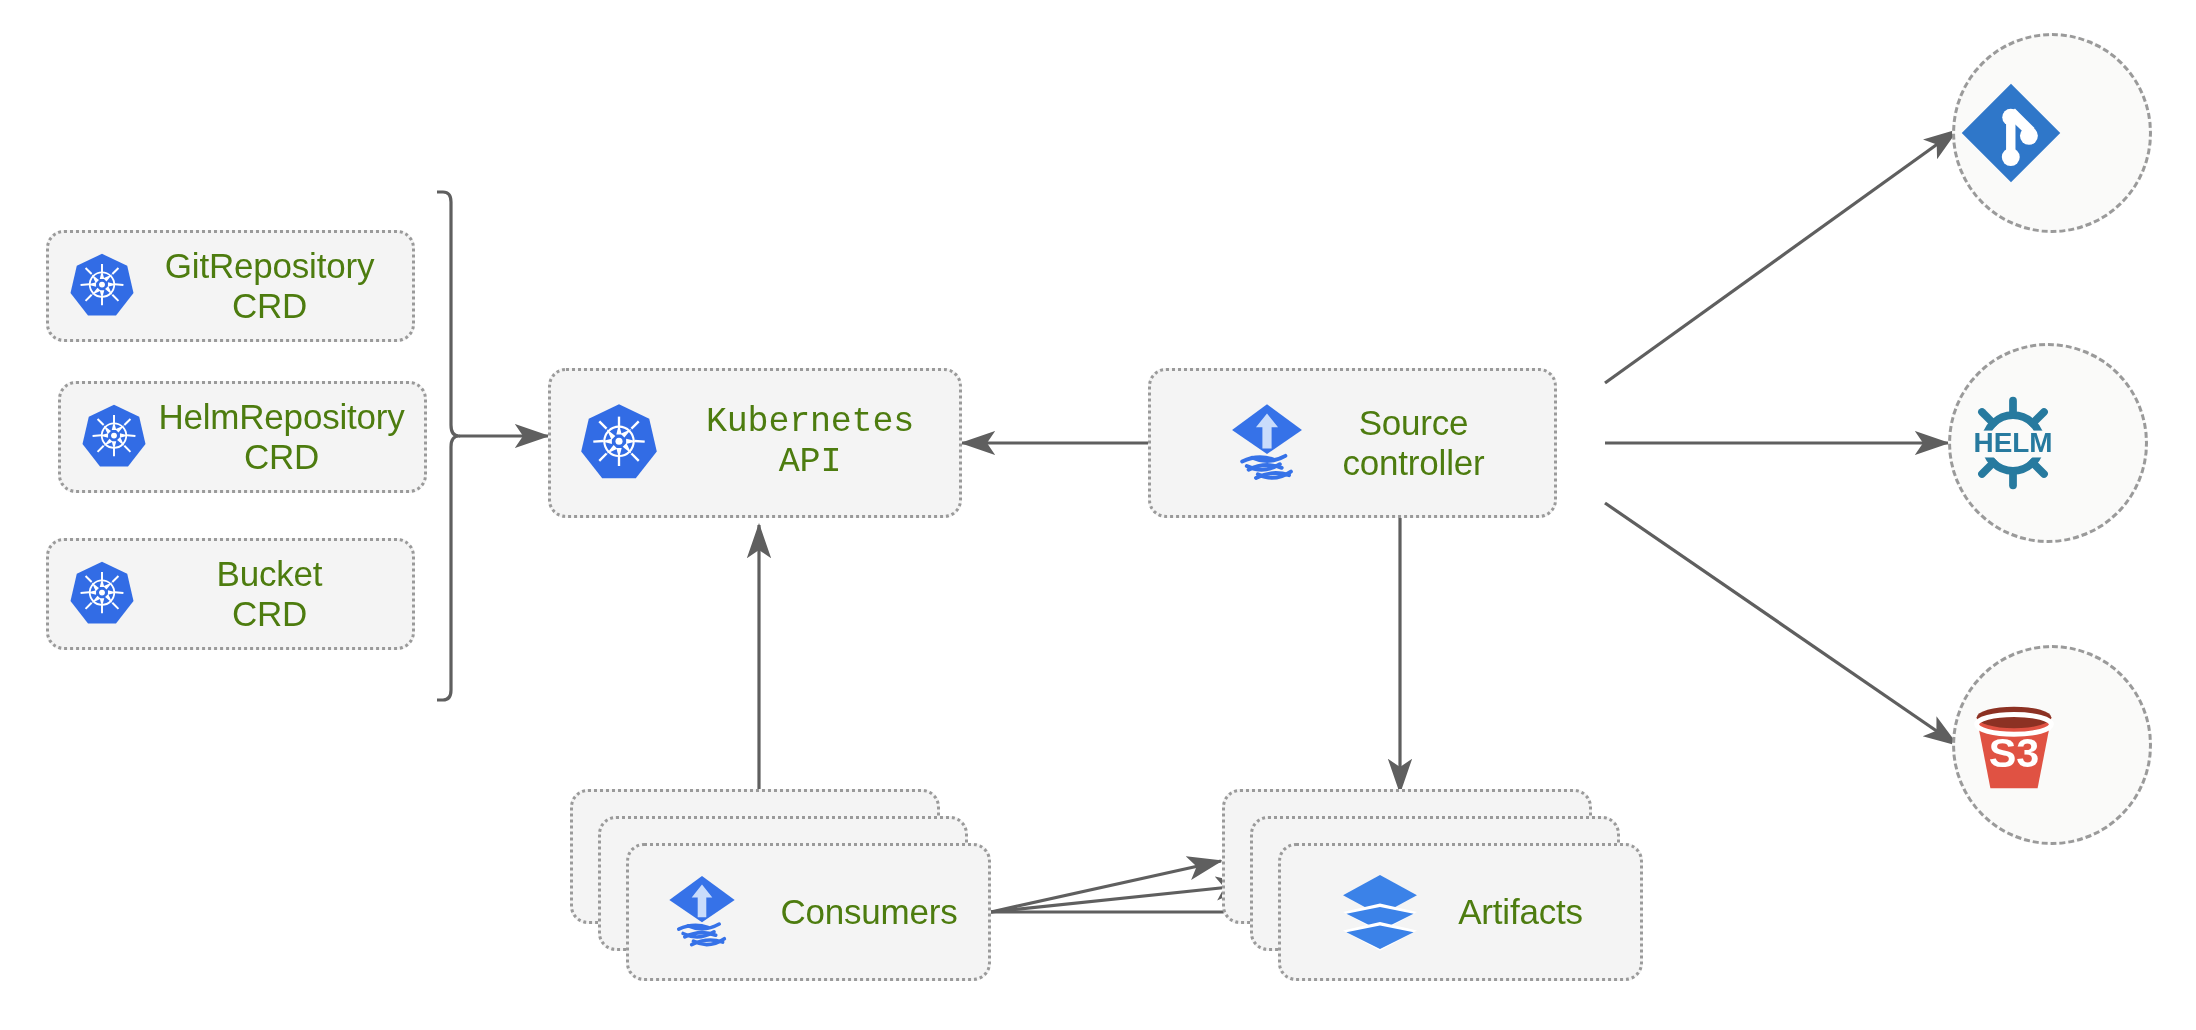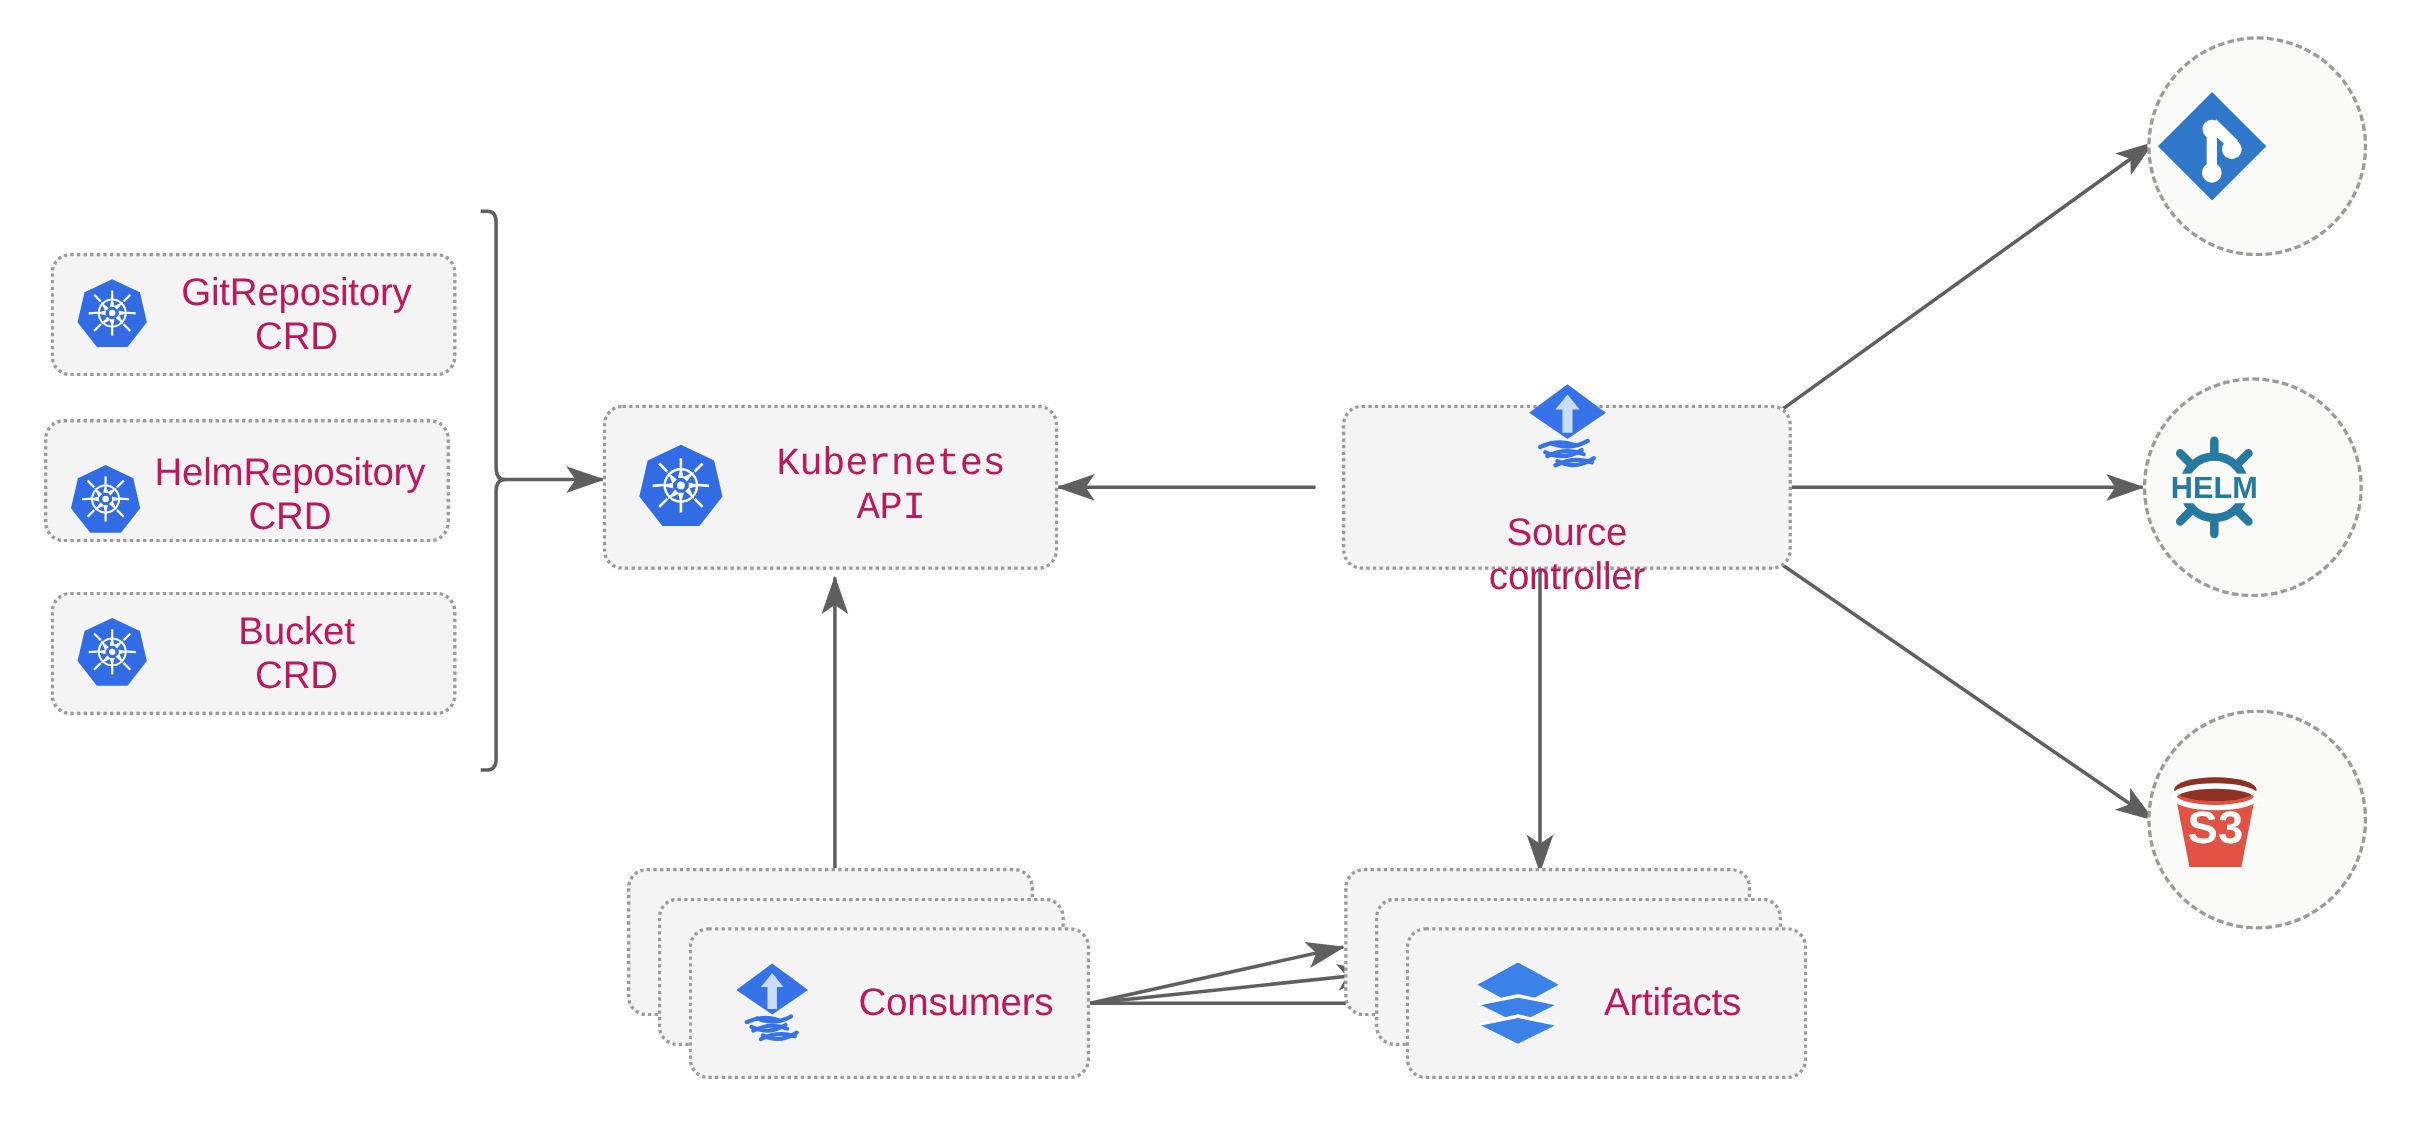--- a/index.html
+++ b/index.html
@@ -32,21 +32,21 @@
     box-sizing: border-box;
     background: #f4f4f4;
     border: 3px dotted #9a9a9a;
     border-radius: 18px;
     display: flex;
     flex-direction: row;
     align-items: center;
     justify-content: center;
   }
   .node .label {
-    color: #be185d;
+    color: #4d7c0f;
     font-size: 35px;
     line-height: 1.14;
     text-align: center;
     white-space: pre-line;
     letter-spacing: -0.2px;
   }
   .node .ico {
     flex: 0 0 auto;
     display: block;
   }
@@ -148,21 +148,21 @@
           <path d="M64.8 33.2 L56.4 43.6 l-4.5 -4.5 Z"></path>
           <path d="M35.2 62.8 L43.6 52.4 l4.5 4.5 Z"></path>
           <circle cx="50" cy="48" r="17.5" fill="none" stroke="#ffffff" stroke-width="2.6"></circle>
         </g>
       </svg>
     </span>
     <span class="label">GitRepository
 CRD</span>
   </div>
 
-  <div class="node crd" style="left:40px; top:381px; width:369px; height:112px;align-items:flex-end;">
+  <div class="node crd" style="left:58px; top:381px; width:369px; height:112px;">
     <span class="ico">
       <svg class="svgicon" width="70" height="70" viewBox="0 0 100 100">
         <path d="M50 4 L86 21 L95 60 L70 92 L30 92 L5 60 L14 21 Z" fill="#326ce5"></path>
         <g fill="#ffffff">
           <circle cx="50" cy="48" r="4.2"></circle>
           <path d="M48.6 18.6h2.8v12.2h-2.8z"></path>
           <path d="M48.6 65.2h2.8v12.2h-2.8z"></path>
           <path d="M19.4 46.6h12.2v2.8H19.4z" transform="rotate(-4 25.5 48)"></path>
           <path d="M68.4 46.6h12.2v2.8H68.4z" transform="rotate(4 74.5 48)"></path>
           <path d="M25.5 25.2l2-2 8.7 8.7-2 2z"></path>
@@ -237,21 +237,21 @@
           <path d="M64.8 62.8 L54.4 54.4 l4.5 -4.5 Z"></path>
           <path d="M64.8 33.2 L56.4 43.6 l-4.5 -4.5 Z"></path>
           <path d="M35.2 62.8 L43.6 52.4 l4.5 4.5 Z"></path>
           <circle cx="50" cy="48" r="17.5" fill="none" stroke="#ffffff" stroke-width="2.6"></circle>
         </g>
       </svg>
     </span>
     <span class="label">Kubernetes API</span>
   </div>
 
-  <div class="node" style="left:1220px; top:368px; width:409px; height:150px; gap:30px; padding:0 26px;flex-direction:column;">
+  <div class="node" style="left:1148px; top:368px; width:409px; height:150px; gap:30px; padding:0 26px;">
     <span class="ico">
       <svg class="svgicon" width="92" height="92" viewBox="0 0 100 100">
         <path d="M50 8 L88 36 L50 62 L12 36 Z" fill="#3672e8"></path>
         <path d="M50 18 L62 33 L55 33 L55 56 L45 56 L45 33 L38 33 Z" fill="#c9dcfb"></path>
         <g stroke="#3672e8" stroke-width="4.2" fill="none" stroke-linecap="round">
           <path d="M23 70 Q 40 62 57 68"></path>
           <path d="M30 79 Q 48 70 66 77"></path>
           <path d="M38 88 Q 56 79 74 85"></path>
           <path d="M34 66 Q 52 74 70 64"></path>
           <path d="M28 75 Q 46 84 64 73"></path>

